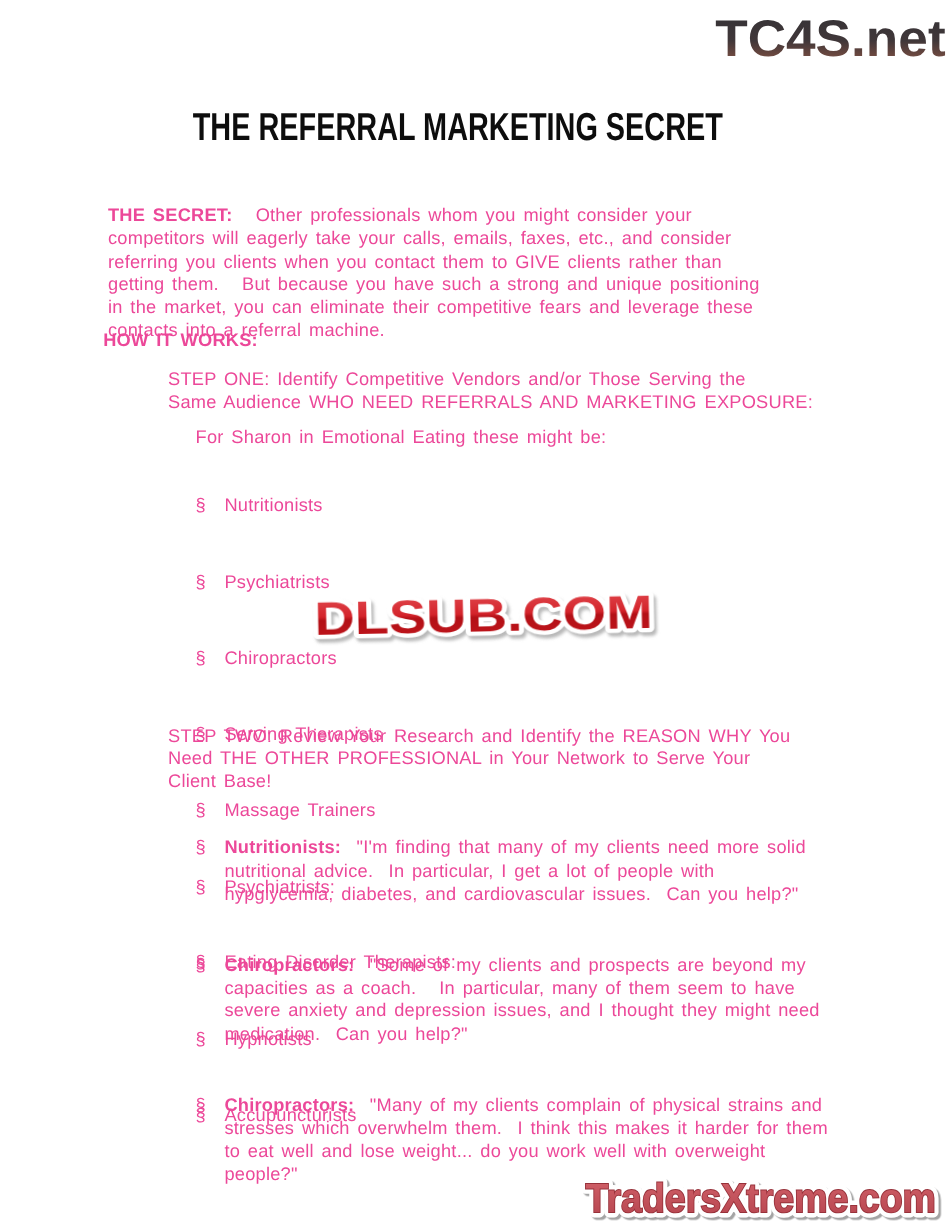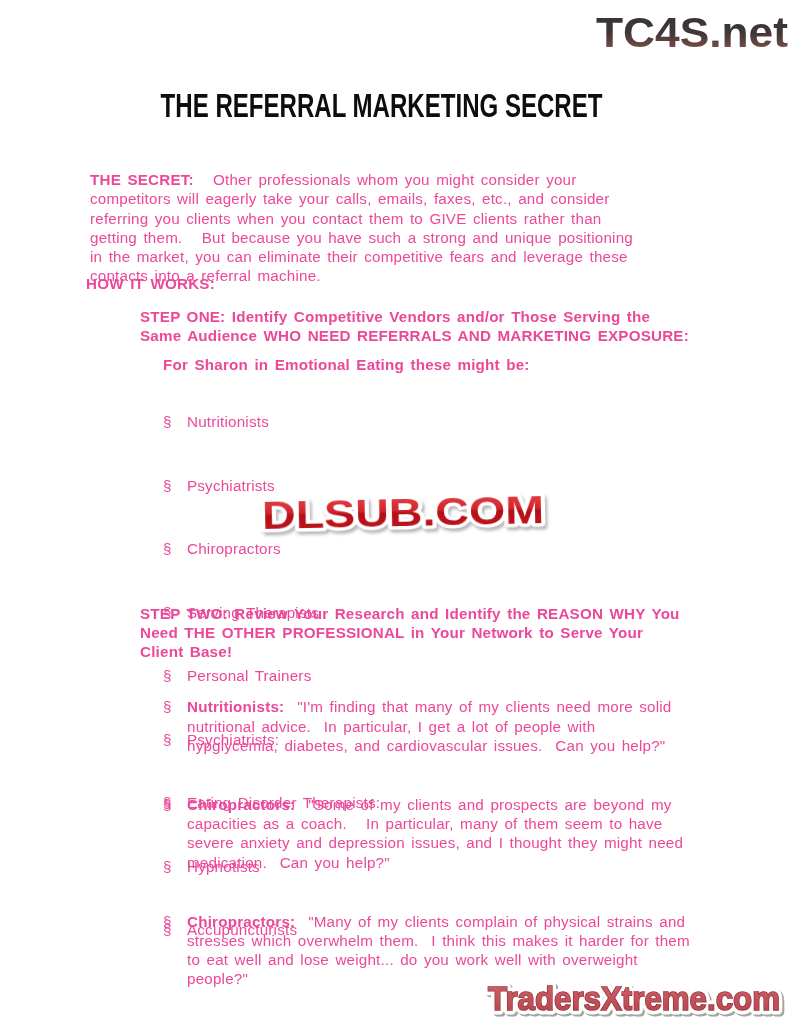--- a/index.html
+++ b/index.html
@@ -19,23 +19,23 @@
   .title-wrap{left:0;top:89px;width:763px;text-align:center;}
   .title-wrap h1{
     display:inline-block;margin:0;font-size:32.5px;line-height:1.1;
     font-weight:bold;white-space:nowrap;color:#0d0d0d;
     transform:scaleX(0.74);transform-origin:center top;
   }
   
   .intro{left:90px;top:155px;width:660px;}
   
   .how{left:86px;top:274px;width:400px;font-weight:bold;}
-  .step-heading{font-weight:bold;width:640px;}
+  .step-heading{font-weight:normal;width:640px;}
   .step-one-h{left:140px;top:307px;}
-  .sharon{left:163px;top:355px;width:500px;font-weight:bold;}
+  .sharon{left:163px;top:355px;width:500px;font-weight:normal;}
   .step-two-h{left:140px;top:604px;}
   
   ul.blist{list-style:none;margin:0;padding:0;position:absolute;left:187px;}
   ul.blist li{position:relative;}
   .sect{position:absolute;left:-24px;top:0;}
   ul.list-one{top:374px;}
   ul.list-one li{height:19.2px;margin-bottom:5.9px;white-space:nowrap;}
   ul.list-two{top:659px;}
   ul.list-two li{margin-bottom:1.6px;width:580px;}
   ul.list-two li b{letter-spacing:0.2px;text-align:center;}
@@ -77,21 +77,21 @@
 <div class="abs txt step-heading step-one-h">STEP ONE: Identify Competitive Vendors and/or Those Serving the
 Same Audience WHO NEED REFERRALS AND MARKETING EXPOSURE:</div>
 
 <div class="abs txt sharon">For Sharon in Emotional Eating these might be:</div>
 
 <ul class="blist list-one txt">
   <li><span class="sect">§</span><span>Nutritionists</span></li>
   <li><span class="sect">§</span><span>Psychiatrists</span></li>
   <li><span class="sect">§</span><span>Chiropractors</span></li>
   <li><span class="sect">§</span><span>Serving Therapists</span></li>
-  <li><span class="sect">§</span><span>Personal Trainers</span></li>
+  <li><span class="sect">§</span><span>Massage Trainers</span></li>
   <li><span class="sect">§</span><span>Psychiatrists:</span></li>
   <li><span class="sect">§</span><span>Eating Disorder Therapists:</span></li>
   <li><span class="sect">§</span><span>Hypnotists</span></li>
   <li><span class="sect">§</span><span>Accupuncturists</span></li>
 </ul>
 
 <div class="abs txt step-heading step-two-h">STEP TWO: Review Your Research and Identify the REASON WHY You
 Need THE OTHER PROFESSIONAL in Your Network to Serve Your
 Client Base!</div>
 

